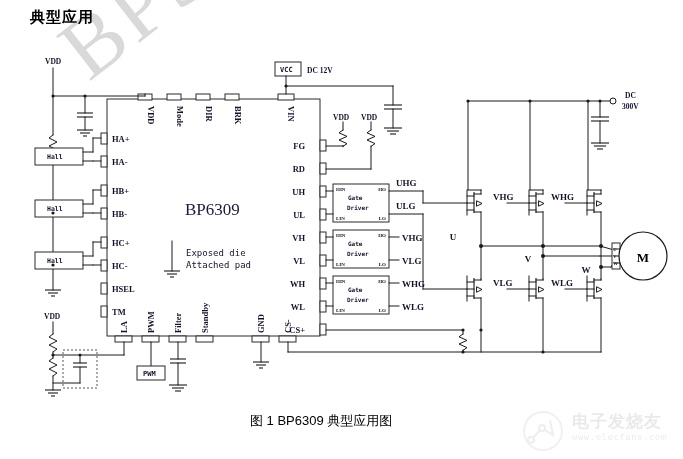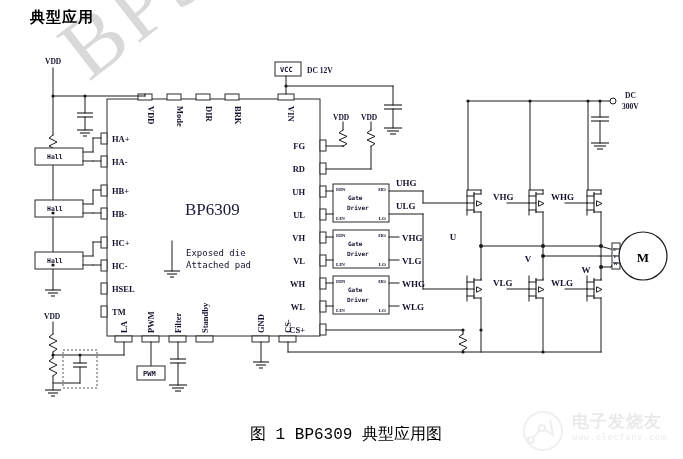--- a/index.html
+++ b/index.html
@@ -3,22 +3,22 @@
 <meta charset="utf-8">
 <style>
   html,body{margin:0;padding:0;background:#ffffff;}
   body{width:683px;height:459px;position:relative;overflow:hidden;
        font-family:"Liberation Serif",serif;color:#111;}
   #sheet{position:absolute;left:0;top:0;width:683px;height:459px;}
   .abs{position:absolute;}
   
   #title{left:30px;top:8px;font-family:"DejaVu Sans",sans-serif;font-weight:bold;
          font-size:15px;letter-spacing:1px;color:#000;}
-  #caption{left:250px;top:412px;font-size:16px;color:#000;
-           font-family:Liberation Mono, monospace;margin-top:12px;}
+  #caption{left:250px;top:412px;font-size:13px;color:#000;
+           font-family:Liberation Sans, sans-serif;}
   
   #wm{left:40px;top:20px;width:480px;height:340px;
       font-family:"Liberation Serif",serif;font-size:86px;color:#d9d9d9;
       transform:rotate(-38deg);transform-origin:0 0;white-space:nowrap;
       font-weight:400;letter-spacing:4px;pointer-events:none;}
   
   #logo{left:520px;top:408px;width:160px;height:46px;opacity:.30;}
   #logo .lgtext{position:absolute;left:52px;top:2px;font-family:"DejaVu Sans",sans-serif;
        font-size:17px;font-weight:bold;color:#b9b9b9;letter-spacing:1px;}
   #logo .lgurl{position:absolute;left:52px;top:24px;font-family:"DejaVu Sans Mono",monospace;

